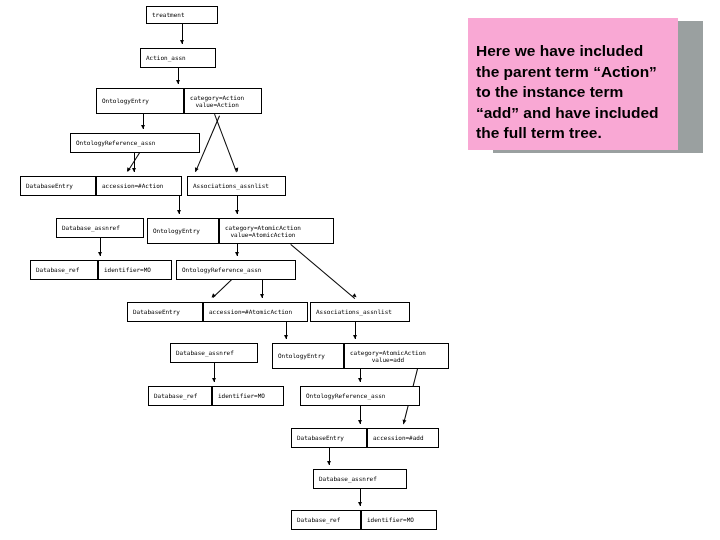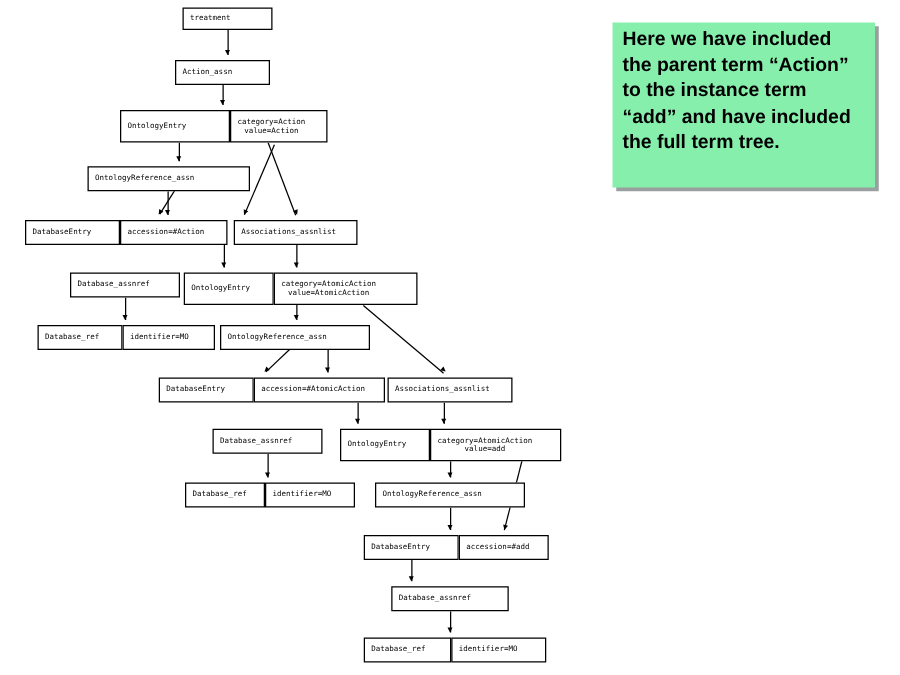--- a/index.html
+++ b/index.html
@@ -71,27 +71,27 @@
     height: 0;
     border-left: 2.5px solid transparent;
     border-right: 2.5px solid transparent;
     border-top: 4px solid #000000;
     z-index: 2;
   }
 
   
   #callout {
     position: absolute;
-    left: 490px;
+    left: 468px;
     top: 18px;
     width: 210px;
     height: 132px;
-    background: #86efac;
+    background: #f9a8d4;
     box-sizing: border-box;
-    padding: 4px 8px 0 8px;
+    padding: 23px 8px 0 8px;
     font-family: "Liberation Sans", sans-serif;
     font-size: 15.5px;
     line-height: 1.33;
     color: #000000;
     font-weight: 700;
     z-index: 10;
   }
   #callout-shadow {
     position: absolute;
     left: 493px;

